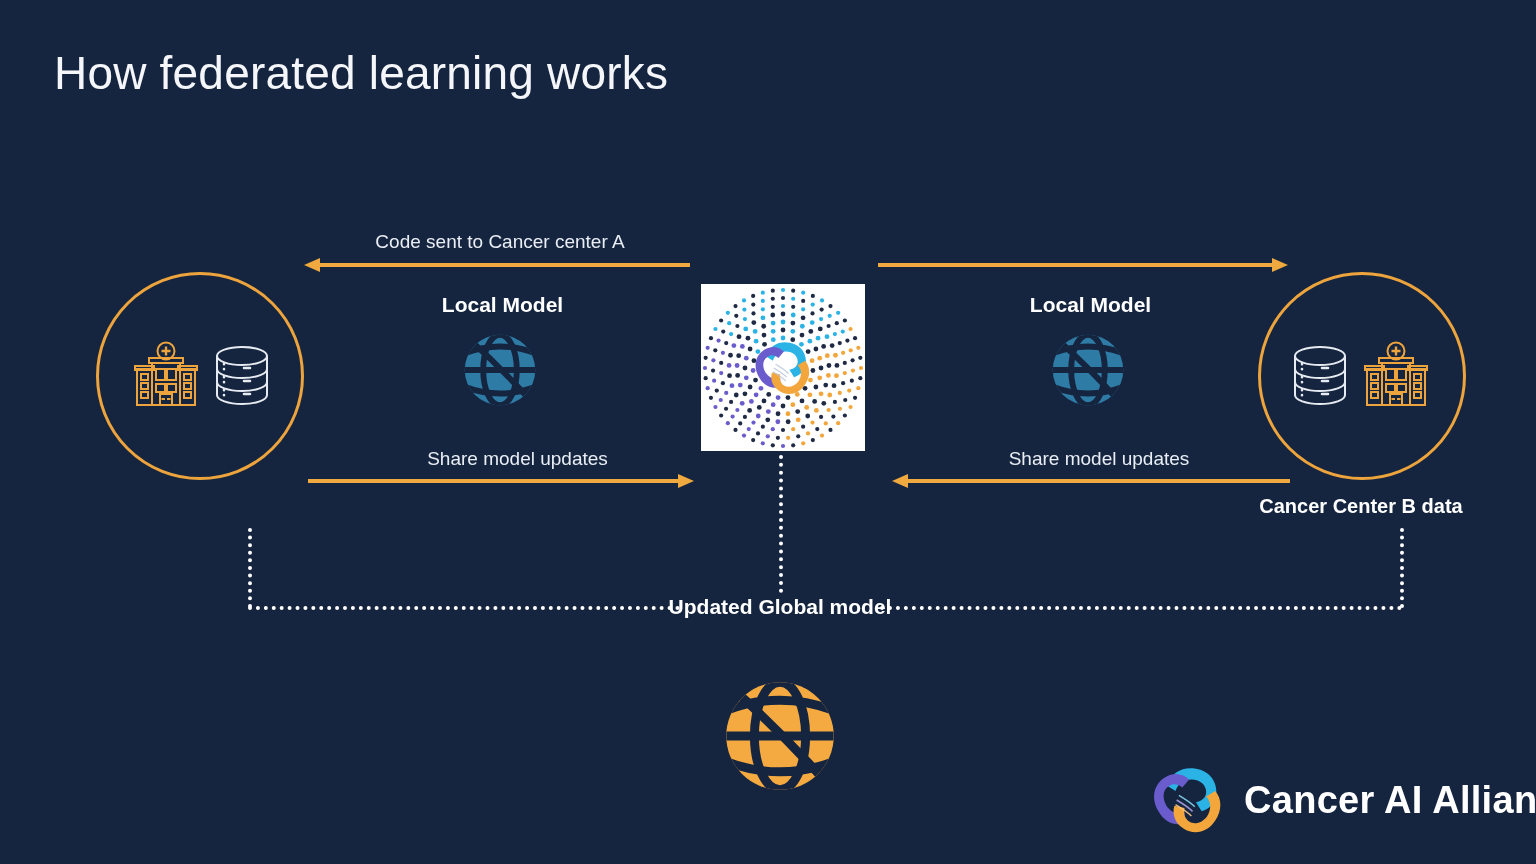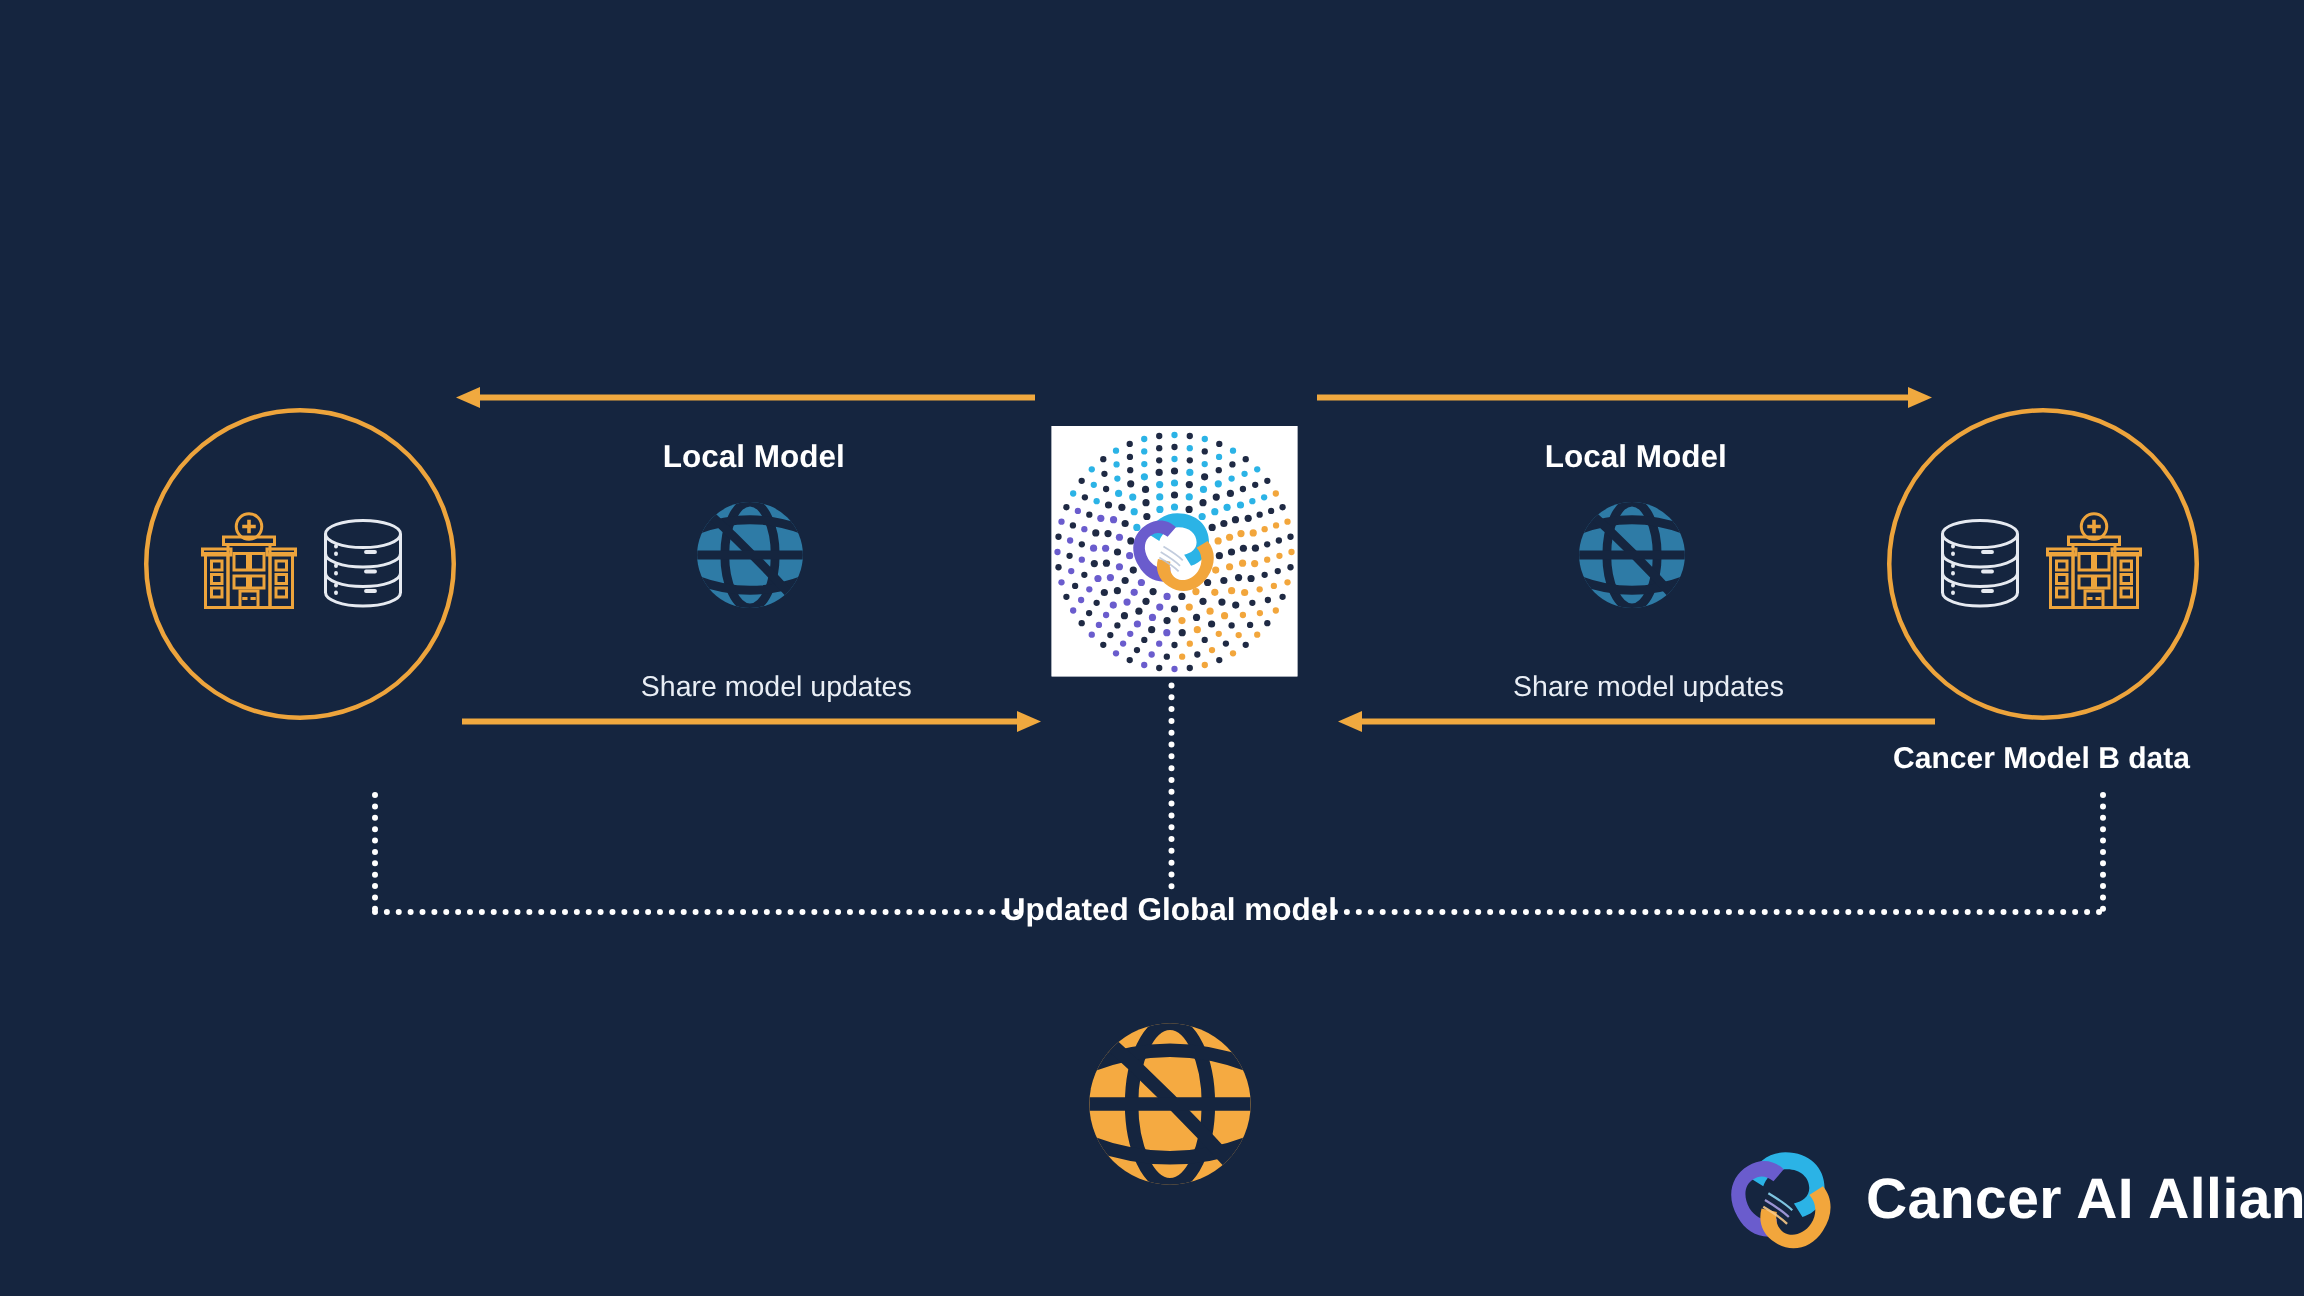--- a/index.html
+++ b/index.html
@@ -116,20 +116,21 @@
   #brand-name {
     font-size: 38px; font-weight: bold; color: #ffffff;
     white-space: nowrap; letter-spacing: .3px;
   }
 </style>
 </head>
 <body>
 
 <div id="stage">
 
+  <div class="abs" id="page-title">How federated learning works</div>
 
 
   <div class="abs" id="caia-node">
     <svg viewBox="0 0 164 167" xmlns="http://www.w3.org/2000/svg">
       <rect x="0" y="0" width="164" height="167" fill="#ffffff"></rect>
       <g id="caia-dots">
           <circle cx="82.00" cy="54.00" r="2.4" fill="#2bb3e6"></circle>
           <circle cx="91.74" cy="55.63" r="2.4" fill="#1f2a44"></circle>
           <circle cx="100.43" cy="60.33" r="2.4" fill="#2bb3e6"></circle>
           <circle cx="107.11" cy="67.59" r="2.4" fill="#1f2a44"></circle>
@@ -428,20 +429,21 @@
       <g clip-path="url(#clipA)" stroke="#15253f" fill="none" stroke-width="7">
         <ellipse cx="50" cy="50" rx="20" ry="42"></ellipse>
         <path d="M8 30 Q50 14 92 30"></path>
         <path d="M8 70 Q50 86 92 70"></path>
         <path d="M14 14 Q50 46 86 86"></path>
         <path d="M8 50 H92"></path>
       </g>
     </svg>
   </div>
 
+  <div class="abs lbl-reg arrow-label" id="arr-a-top-label">Code sent to Cancer center A</div>
   <div class="abs" id="arr-a-top">
     <svg class="arrow-svg" width="388" height="18" viewBox="0 0 388 18">
       <path d="M388 9 H16" stroke="#f0a93f" stroke-width="4" fill="none"></path>
       <path d="M2 9 L18 2 L18 16 Z" fill="#f0a93f"></path>
     </svg>
   </div>
 
   <div class="abs lbl-reg arrow-label" id="arr-a-bot-label">Share  model updates</div>
   <div class="abs" id="arr-a-bot">
     <svg class="arrow-svg" width="388" height="18" viewBox="0 0 388 18">
@@ -472,21 +474,21 @@
         <path d="M8 25h19v4H8zM51 25h19v4H51z"></path>
         <path d="M29 28h9v11h-9zM40 28h9v11h-9z"></path>
         <path d="M29 43h9v8h-9zM40 43h9v8h-9z"></path>
         <path d="M33 53h12v11H33z"></path>
         <path d="M34.5 58h3.5M40 58h3.5"></path>
         <path d="M14 33h7v6h-7zM14 42h7v6h-7zM14 51h7v6h-7z"></path>
         <path d="M57 33h7v6h-7zM57 42h7v6h-7zM57 51h7v6h-7z"></path>
       </svg>
     </div>
   </div>
-  <div class="abs lbl-bold" id="cap-b">Cancer Model B data</div>
+  <div class="abs lbl-bold" id="cap-b">Cancer Center B data</div>
 
   <div class="abs lbl-bold local-title" id="local-b-title">Local Model</div>
   <div class="abs globe-sm" id="globe-b">
     <svg viewBox="0 0 100 100">
       <defs>
         <clipPath id="clipB">
             <circle cx="50" cy="50" r="42"></circle>
           </clipPath>
       </defs>
       <circle cx="50" cy="50" r="42" fill="#2e7ba6"></circle>

